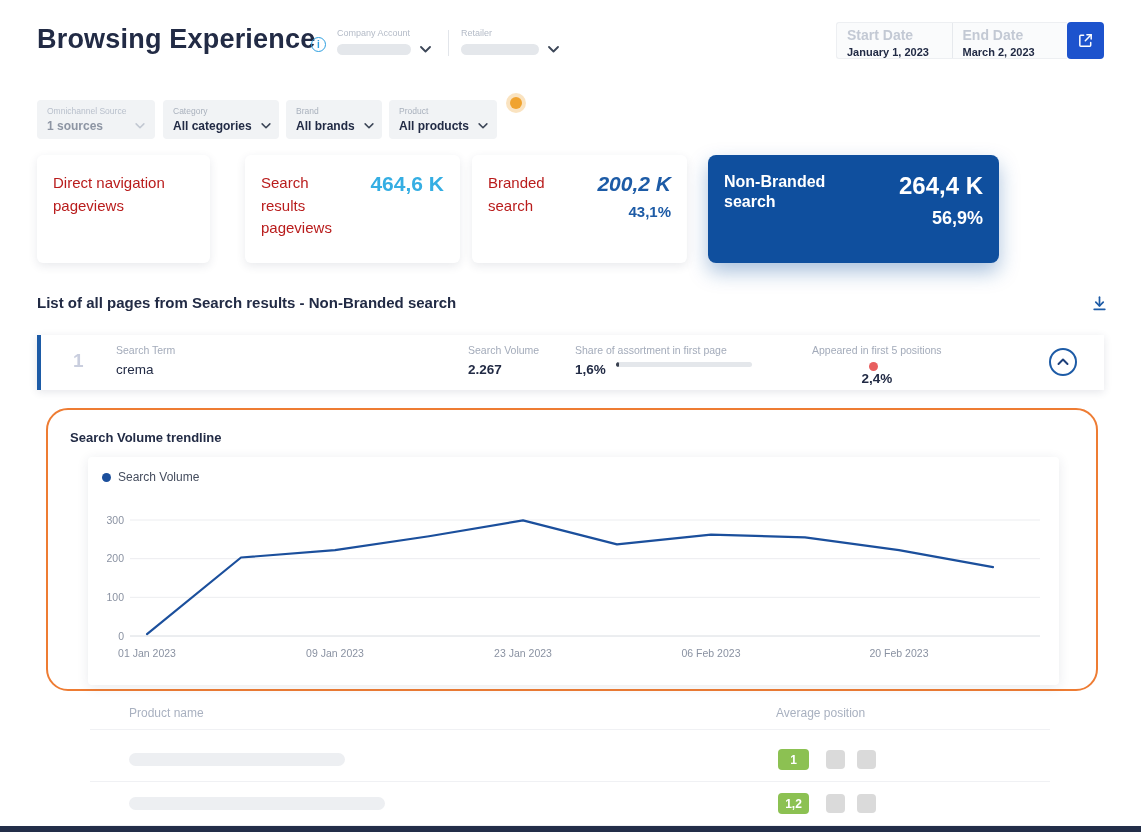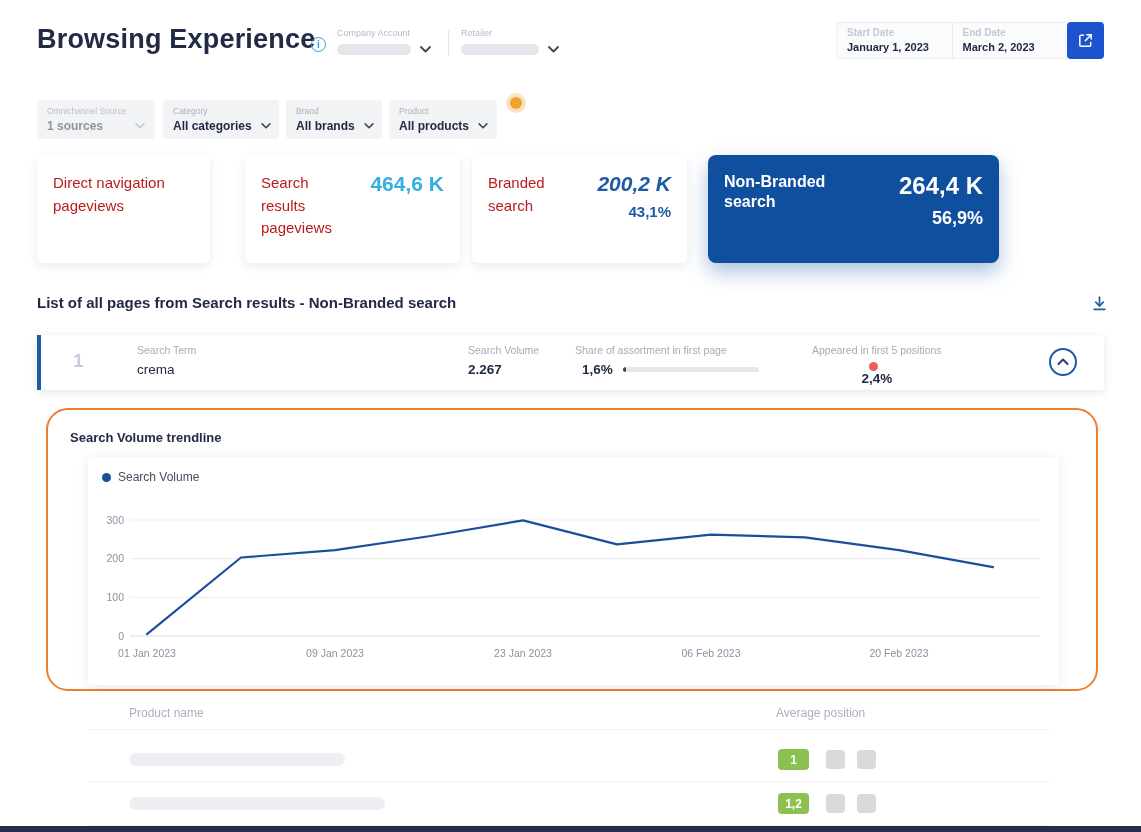--- a/index.html
+++ b/index.html
@@ -13,21 +13,21 @@
   .selector-label { font-size:9px; color:#b4bbc7; }
   .selector-row { display:flex; align-items:center; margin-top:6px; }
   .redacted-pill { height:11px; background:#e4e7eb; border-radius:6px; filter:blur(.6px); }
   .w74 { width:74px; } .w78 { width:78px; }
   .chev { margin-left:9px; flex:none; }
   .vdivider { position:absolute; left:448px; top:30px; width:1px; height:26px; background:#e2e5ea; }
 
   .date-group { position:absolute; left:836px; top:22px; width:231px; height:37px; background:#fafbfc; border:1px solid #edeff2; border-right:none; border-radius:3px 0 0 3px; display:flex; cursor:pointer; }
   .date-half { flex:1; padding:4px 10px; }
   .date-half + .date-half { border-left:1px solid #e6e9ed; }
-  .date-label { font-size:10px; font-weight:700; color:#c3c9d4; }
+  .date-label { font-size:14px; font-weight:700; color:#c3c9d4; }
   .date-value { font-size:11px; font-weight:700; color:#222b45; margin-top:3px; white-space:nowrap; }
   .export-button { position:absolute; left:1067px; top:22px; width:37px; height:37px; background:#1d53cd; border:none; border-radius:4px; display:flex; align-items:center; justify-content:center; cursor:pointer; }
 
   
   .chip { position:absolute; top:100px; height:39px; background:#f1f3f5; border-radius:4px; padding:6px 10px; cursor:pointer; }
   .chip-label { font-size:8.5px; color:#a9b1bd; white-space:nowrap; }
   .chip-value-row { display:flex; align-items:center; justify-content:space-between; margin-top:3px; }
   .chip-value { font-size:12px; font-weight:700; color:#222b45; white-space:nowrap; }
   .chip.disabled .chip-label { color:#b9c0cc; }
   .chip.disabled .chip-value { color:#8d95a3; font-weight:600; }
@@ -55,22 +55,22 @@
   .section-title { position:absolute; left:37px; top:294px; font-size:15px; font-weight:800; color:#222b45; }
   .download-button { position:absolute; left:1088px; top:292px; width:22px; height:22px; background:none; border:none; cursor:pointer; display:flex; align-items:center; justify-content:center; }
 
   
   .term-row { position:absolute; left:37px; top:335px; width:1067px; height:55px; background:#ffffff; box-shadow:0 2px 8px rgba(40,50,80,.12); border-left:4px solid #1d5ba6; cursor:pointer; }
   .rank { position:absolute; left:32px; top:15px; font-size:19px; font-weight:700; color:#c9cede; }
   .field { position:absolute; top:9px; }
   .field-label { font-size:10.5px; color:#a3abba; white-space:nowrap; }
   .field-value { font-size:13.5px; color:#222b45; margin-top:6px; }
   .bold { font-weight:700; }
-  .f-term { left:96px; } .f-volume { left:427px; } .f-share { left:534px; } .f-pos { left:771px; }
-  .share-row { display:flex; align-items:center; margin-top:6px;margin-left:7px; }
+  .f-term { left:75px; } .f-volume { left:427px; } .f-share { left:534px; } .f-pos { left:771px; }
+  .share-row { display:flex; margin-top:6px; }
   .progress-track { width:136px; height:5px; background:#e4e7eb; border-radius:3px; margin-left:10px; overflow:hidden; }
   .progress-fill { height:5px; background:#39404f; border-radius:3px; width:3%; }
   .pos-row { display:flex; align-items:center; margin-top:6px;flex-direction:column; }
   .red-dot { width:9px; height:9px; border-radius:50%; background:#e85f5f; margin-right:7px; }
   .collapse-btn { position:absolute; left:1008px; top:13px; width:28px; height:28px; border-radius:50%; background:#ffffff; border:2px solid #1d5ba6; display:flex; align-items:center; justify-content:center; cursor:pointer; }
 
   
   .trend-panel { position:absolute; left:46px; top:408px; width:1052px; height:283px; border:2px solid #ee7c33; border-radius:22px; background:#ffffff; }
   .trend-title { position:absolute; left:22px; top:20px; font-size:13px; font-weight:800; color:#222b45; }
   .chart-card { position:absolute; left:40px; top:47px; width:971px; height:228px; background:#ffffff; box-shadow:0 2px 12px rgba(40,50,80,.10); border-radius:4px; }

